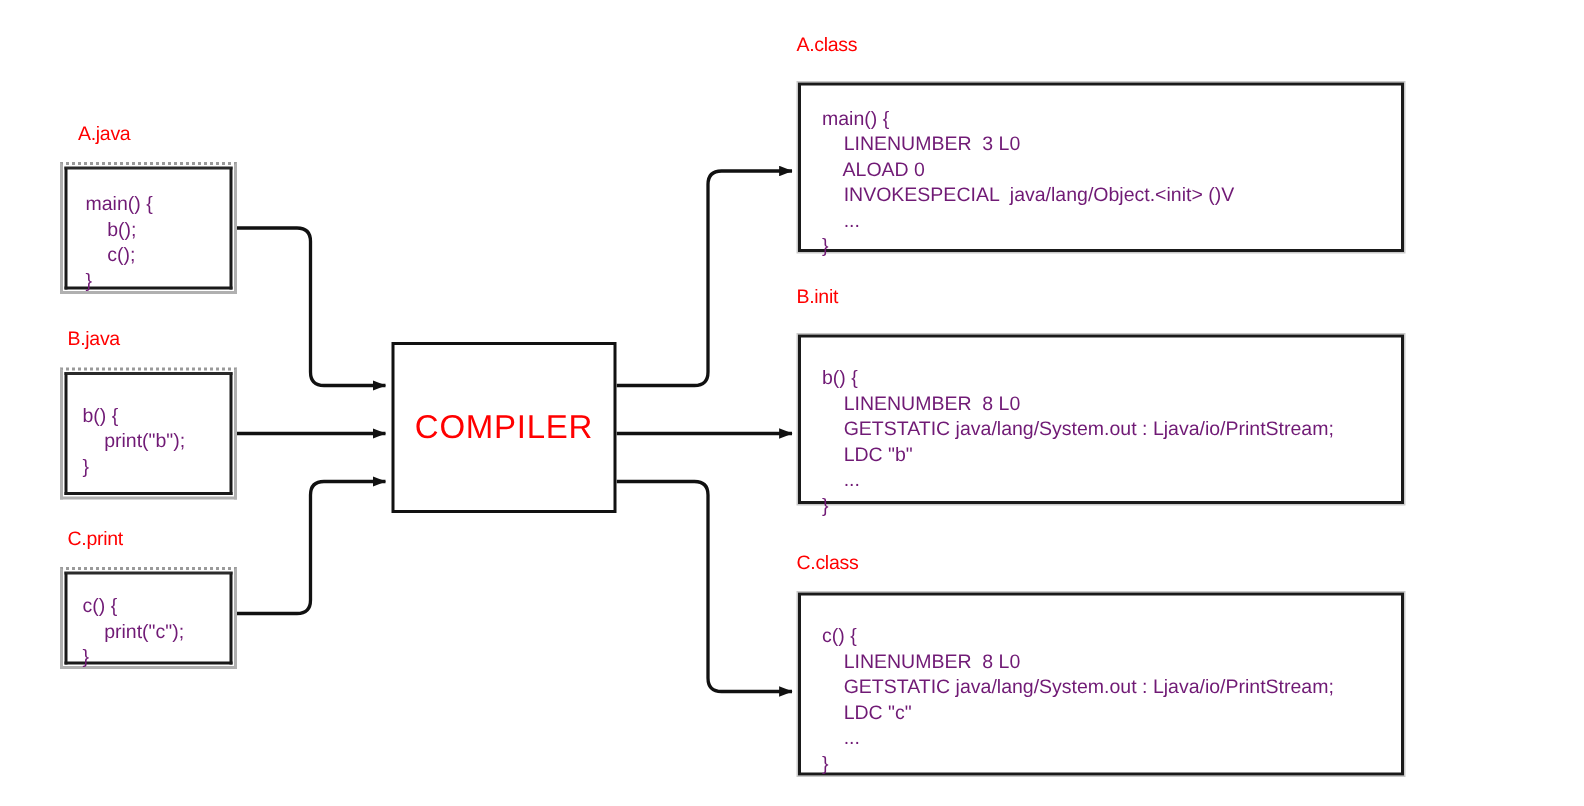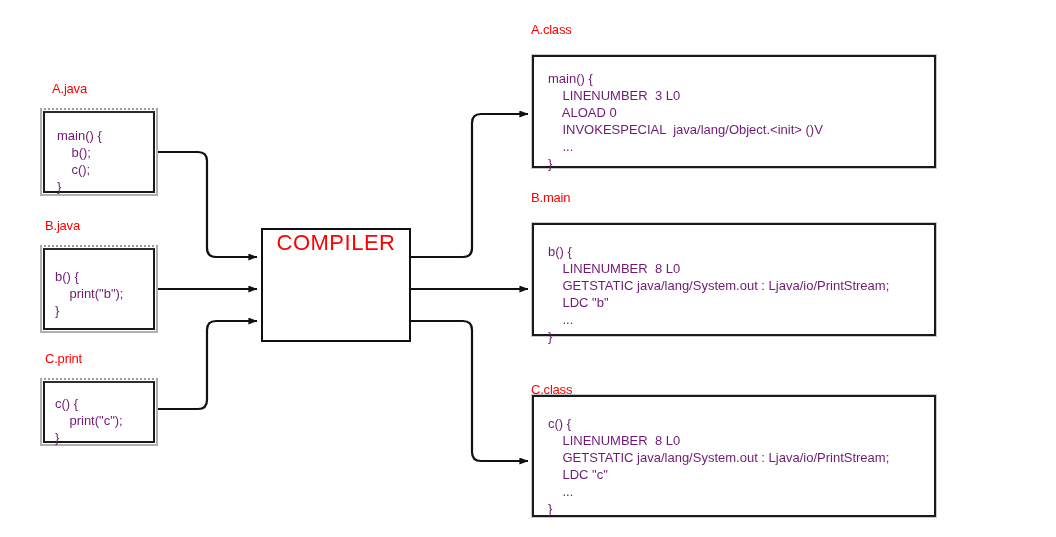--- a/index.html
+++ b/index.html
@@ -71,21 +71,21 @@
     line-height: 17px;
     white-space: pre;
     letter-spacing: 0px;
   }
   .compiler-box {
     position: absolute;
     background: #ffffff;
     border: 2px solid #111111;
     box-sizing: border-box;
     display: flex;
-    align-items: flex-start;
+    align-items: center;
     justify-content: center;
   }
   .compiler-text {
     color: #ff0000;
     font-size: 22px;
     font-family: "Liberation Sans", sans-serif;
     letter-spacing: 0.5px;
   }
   svg.edges {
     position: absolute;
@@ -153,22 +153,22 @@
     print("c");
 }</div>
     </div>
   </div>
 
   <div class="compiler-box" style="left:261px; top:228px; width:150px; height:114px;">
     <span class="compiler-text">COMPILER</span>
   </div>
 
   <div class="label" style="left:531px; top:22px;">A.class</div>
-  <div class="label" style="left:531px; top:190px;">B.main</div>
-  <div class="label" style="left:531px; top:367px;margin-top:15px;">C.class</div>
+  <div class="label" style="left:531px; top:190px;">B.init</div>
+  <div class="label" style="left:531px; top:367px;">C.class</div>
 
   <div class="clsbox" style="left:531px; top:54px; width:406px; height:115px;">
     <div class="clsbox-inner">
       <div class="code" style="left:14px; top:13px;">main() {
     LINENUMBER  3 L0
     ALOAD 0
     INVOKESPECIAL  java/lang/Object.&lt;init&gt; ()V
     ...
 }</div>
     </div>

